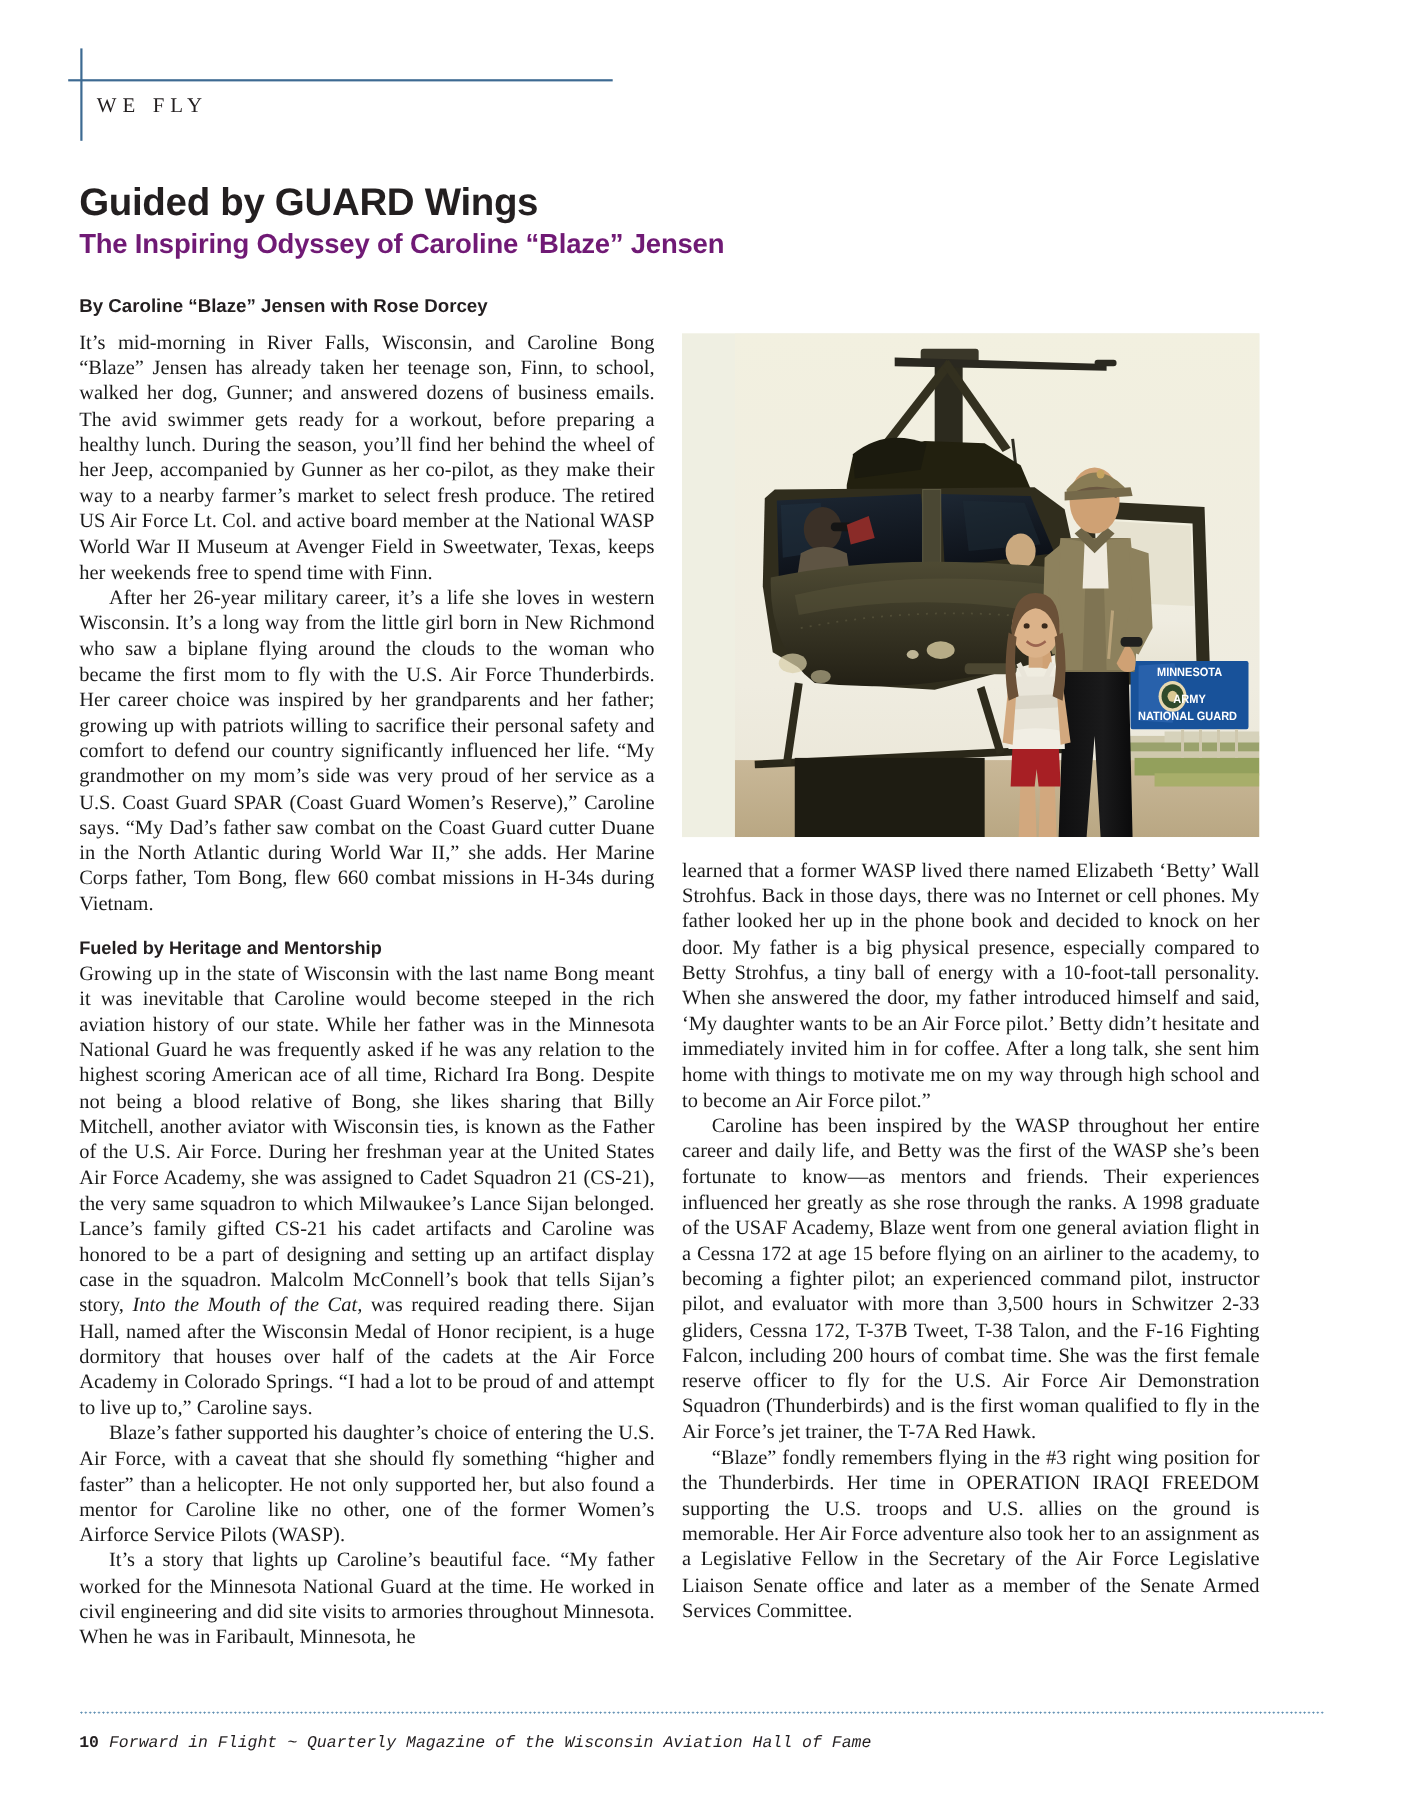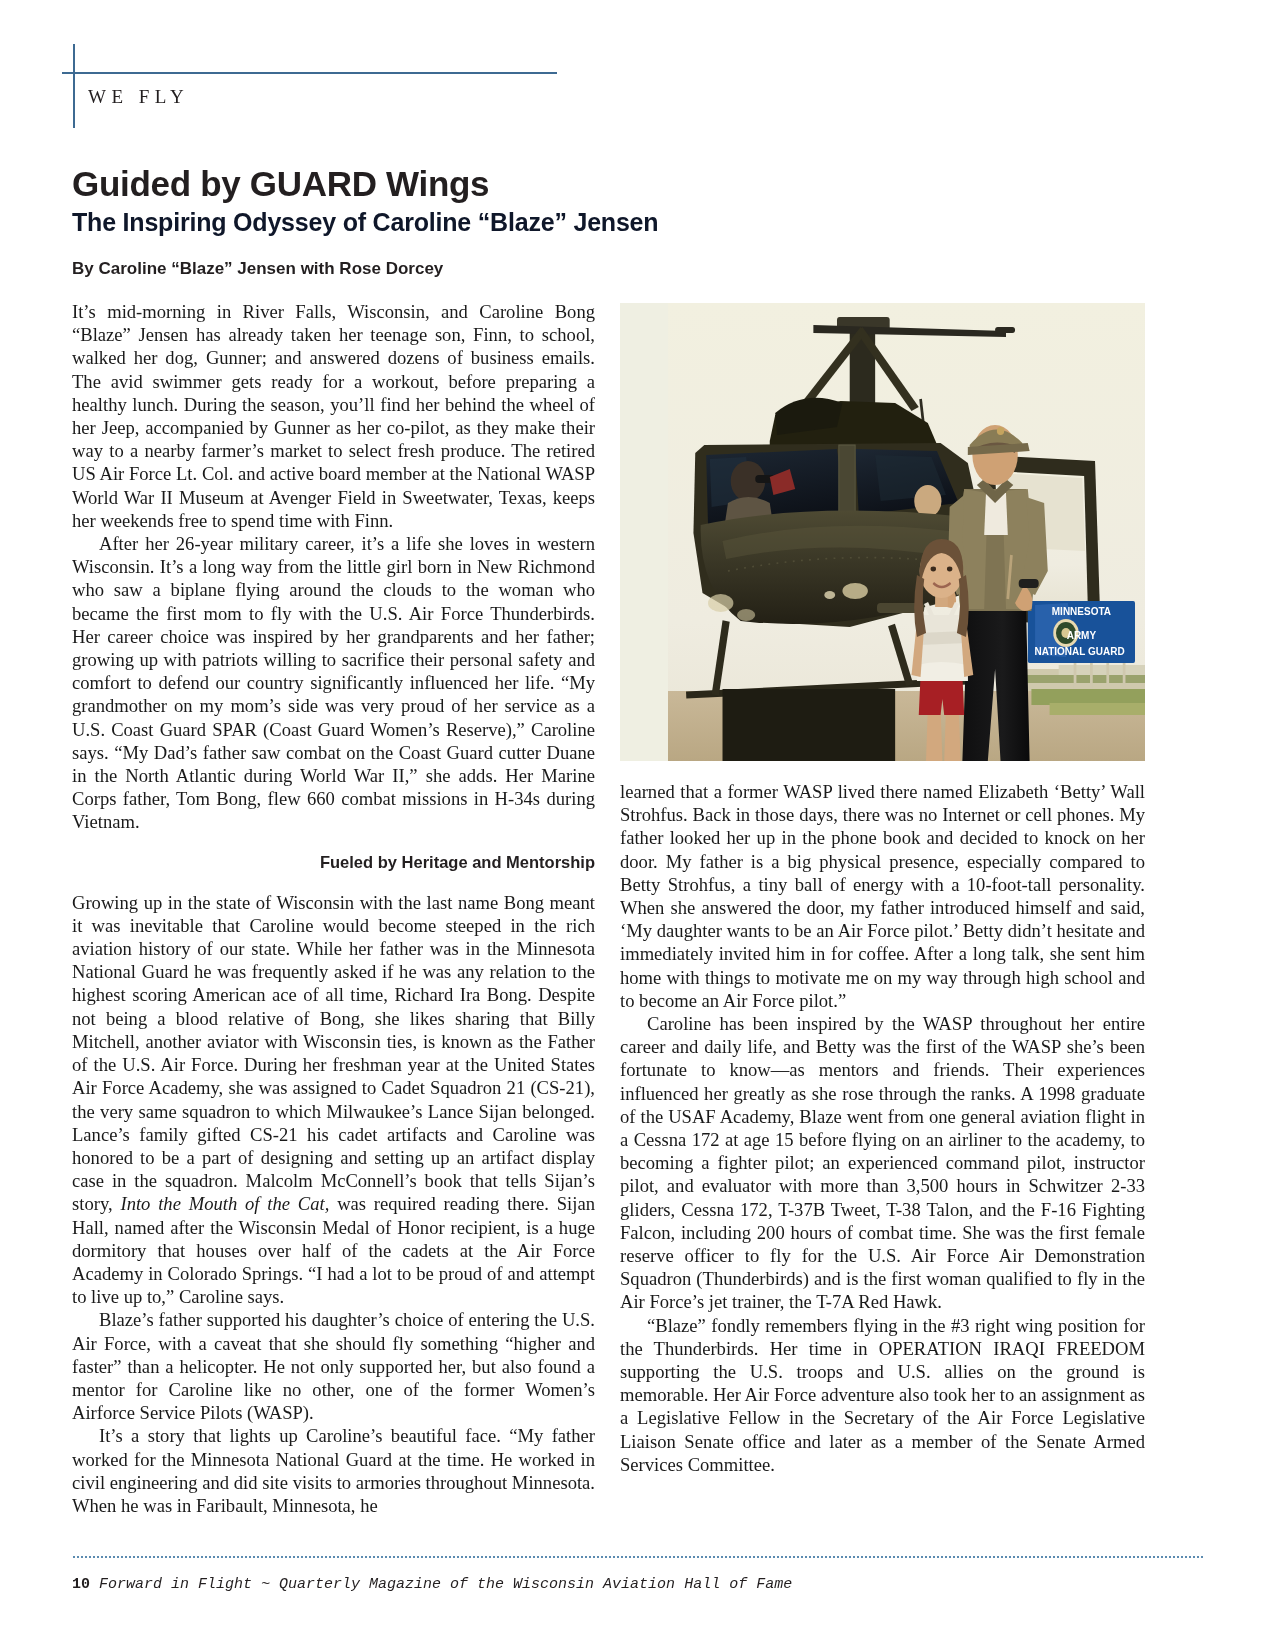--- a/index.html
+++ b/index.html
@@ -33,46 +33,46 @@
   
   .title-block { position:absolute; left:72px; top:163px; width:760px; }
   .headline {
     font-family:"Liberation Sans", sans-serif;
     font-weight:bold; font-size:35px; line-height:42px;
     letter-spacing:-0.3px; color:#231f20;
   }
   .deck {
     font-family:"Liberation Sans", sans-serif;
     font-weight:bold; font-size:25px; line-height:32px;
-    letter-spacing:-0.2px; color:#0f172a; margin-top:1px;
+    letter-spacing:-0.2px; color:#701a75; margin-top:1px;
   }
   .byline {
-    position:absolute; left:72px; top:259px;
+    position:absolute; left:72px; top:269px;
     font-family:"Liberation Sans", sans-serif;
     font-weight:bold; font-size:17px; color:#231f20;
   }
 
   
   .col {
     position:absolute;
     font-family:"Liberation Serif", serif;
     font-size:18.6px; line-height:23.2px;
     text-align:justify;
     color:#1a1a1a;
     hyphens:none;
   }
   .col-left  { left:72px;  top:300px; width:523px; }
   .col-right { left:620px; top:780px; width:525px; }
   .col p { text-indent:27px; }
   .col p.noindent { text-indent:0; }
   .col .subhead {
     font-family:"Liberation Sans", sans-serif;
     font-weight:bold; font-size:16.5px; line-height:22px;
-    text-indent:0; text-align:right; color:#231f20;
-    margin-top:17px; margin-bottom:18px;
+    text-indent:0; text-align:left; color:#231f20;
+    margin-top:17px; margin-bottom:1px;
   }
   .col i { font-style:italic; }
 
   
   .photo {
     position:absolute; left:620px; top:303px; width:525px; height:458px;
     overflow:hidden; background:#efefe2;padding-left:48px;
   }
   .photo svg { display:block; width:100%; height:100%; }
 

